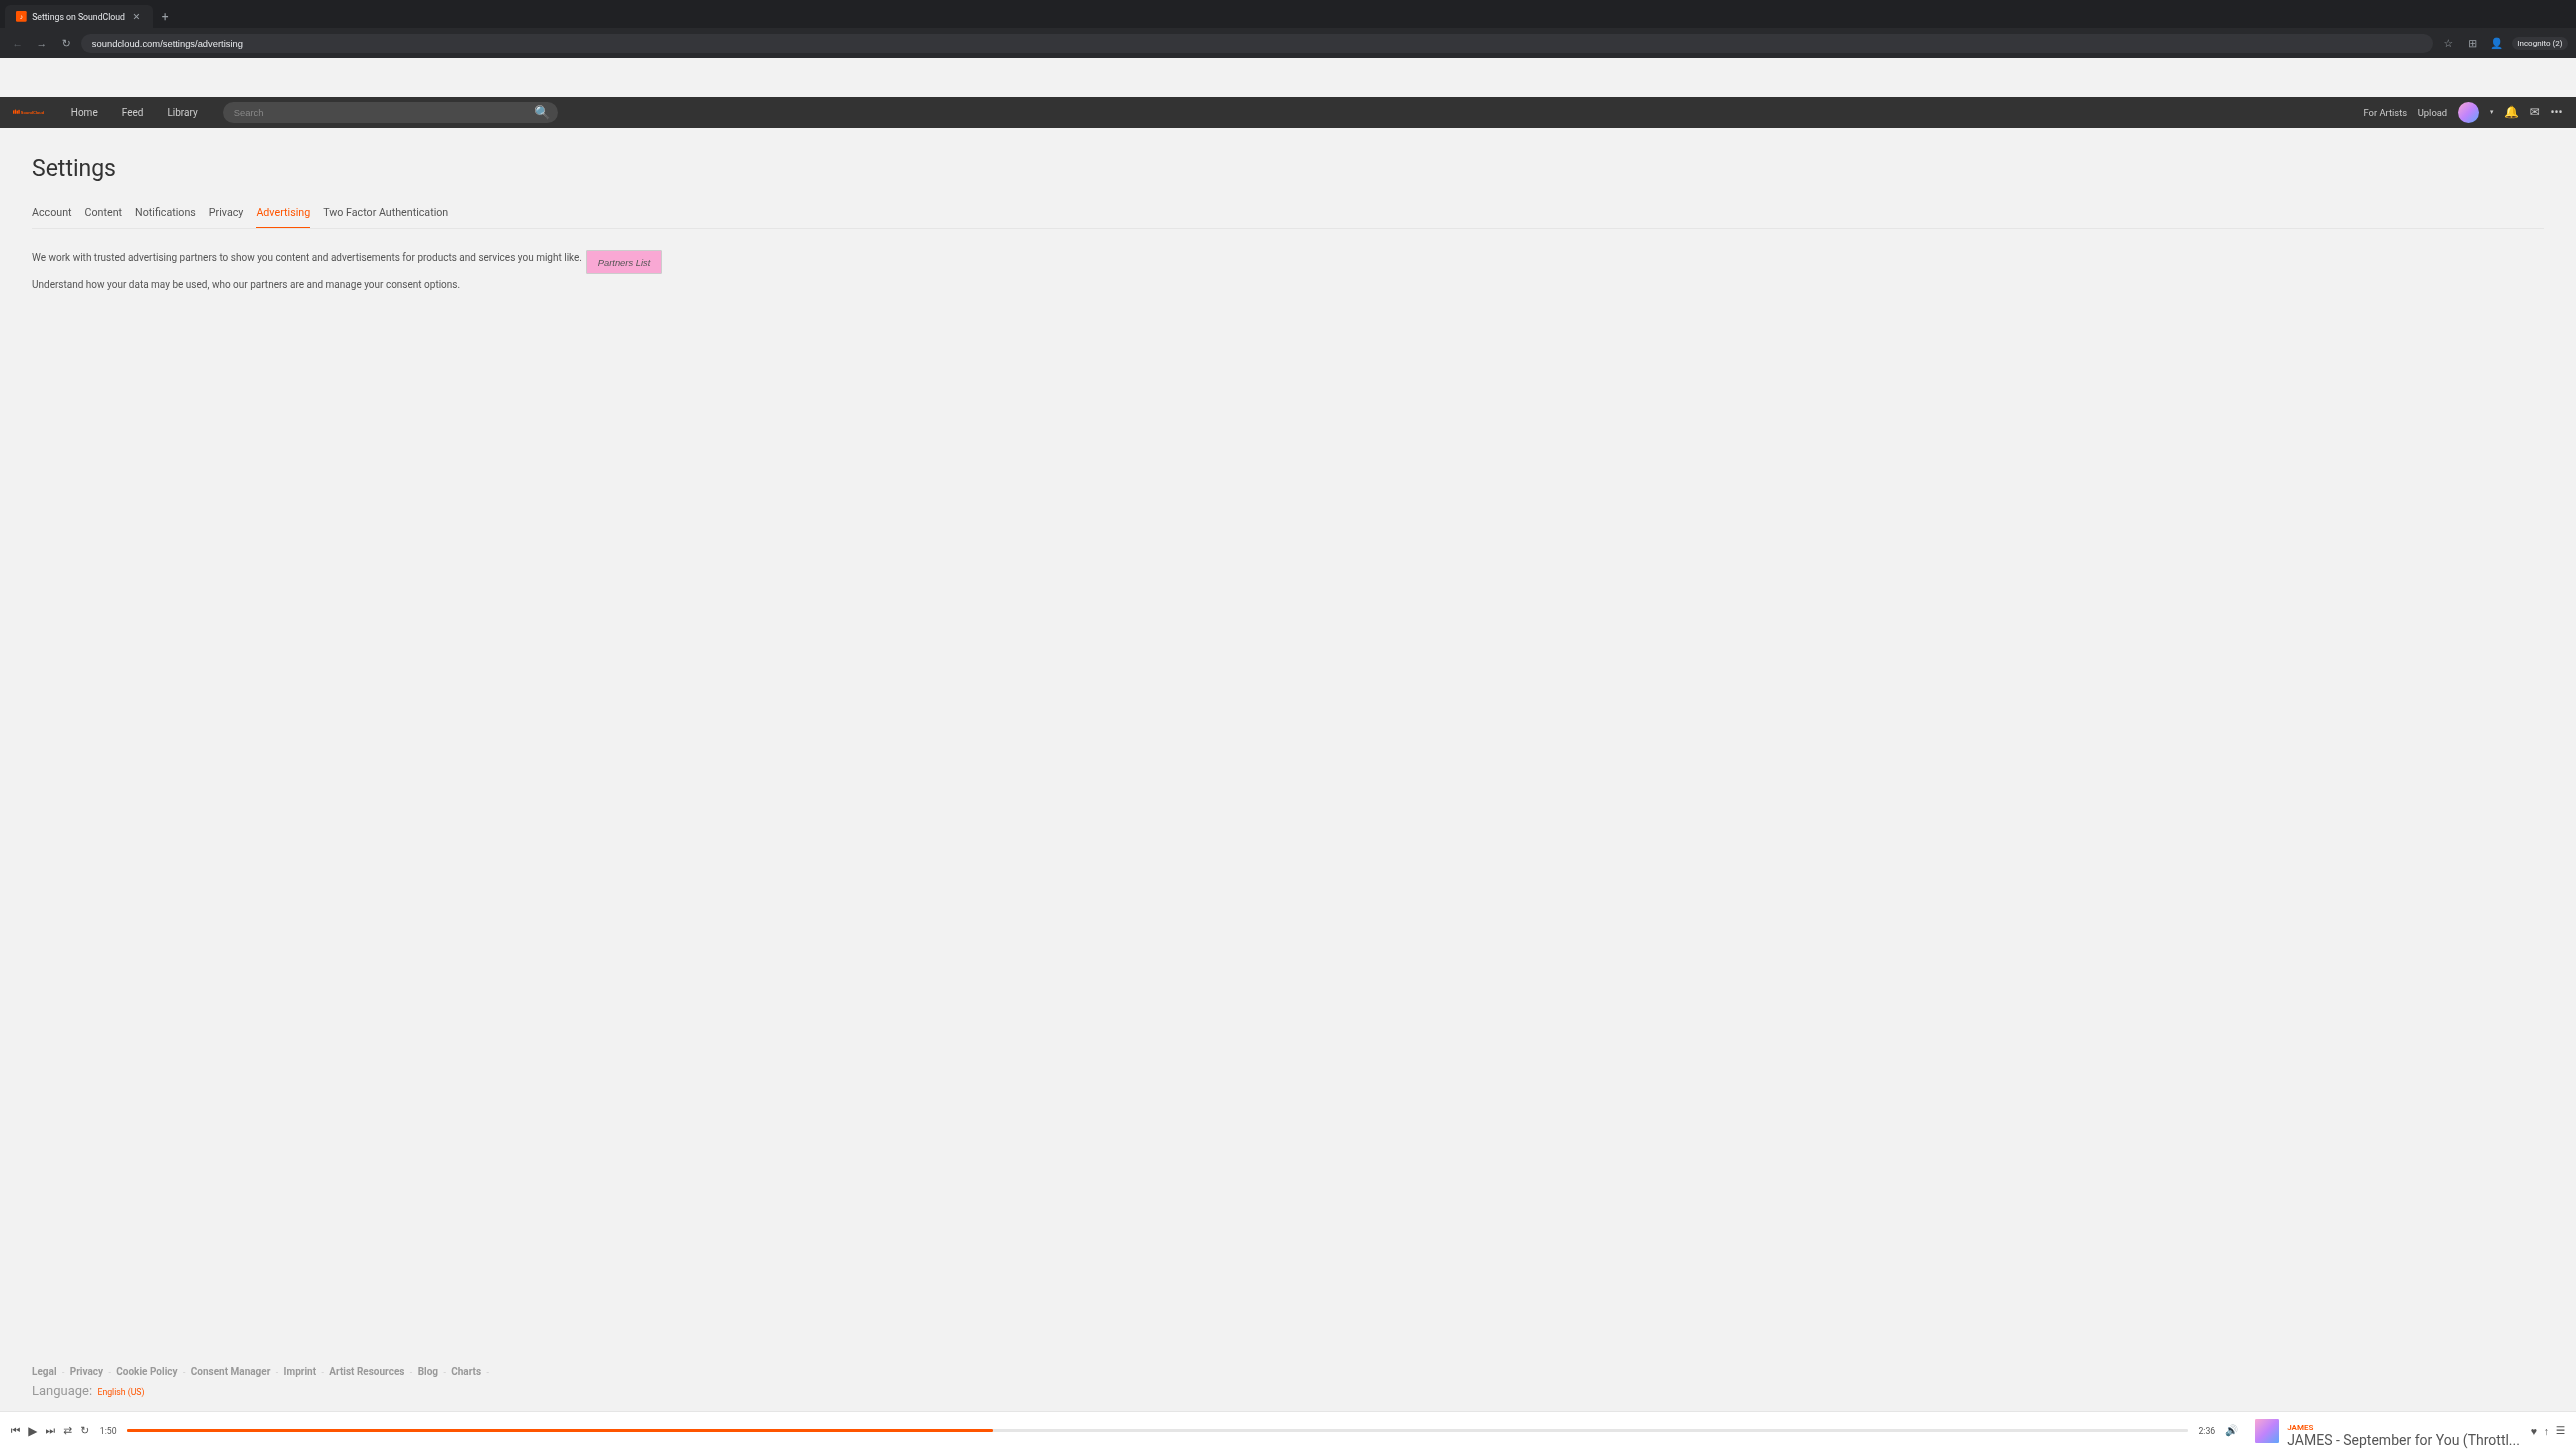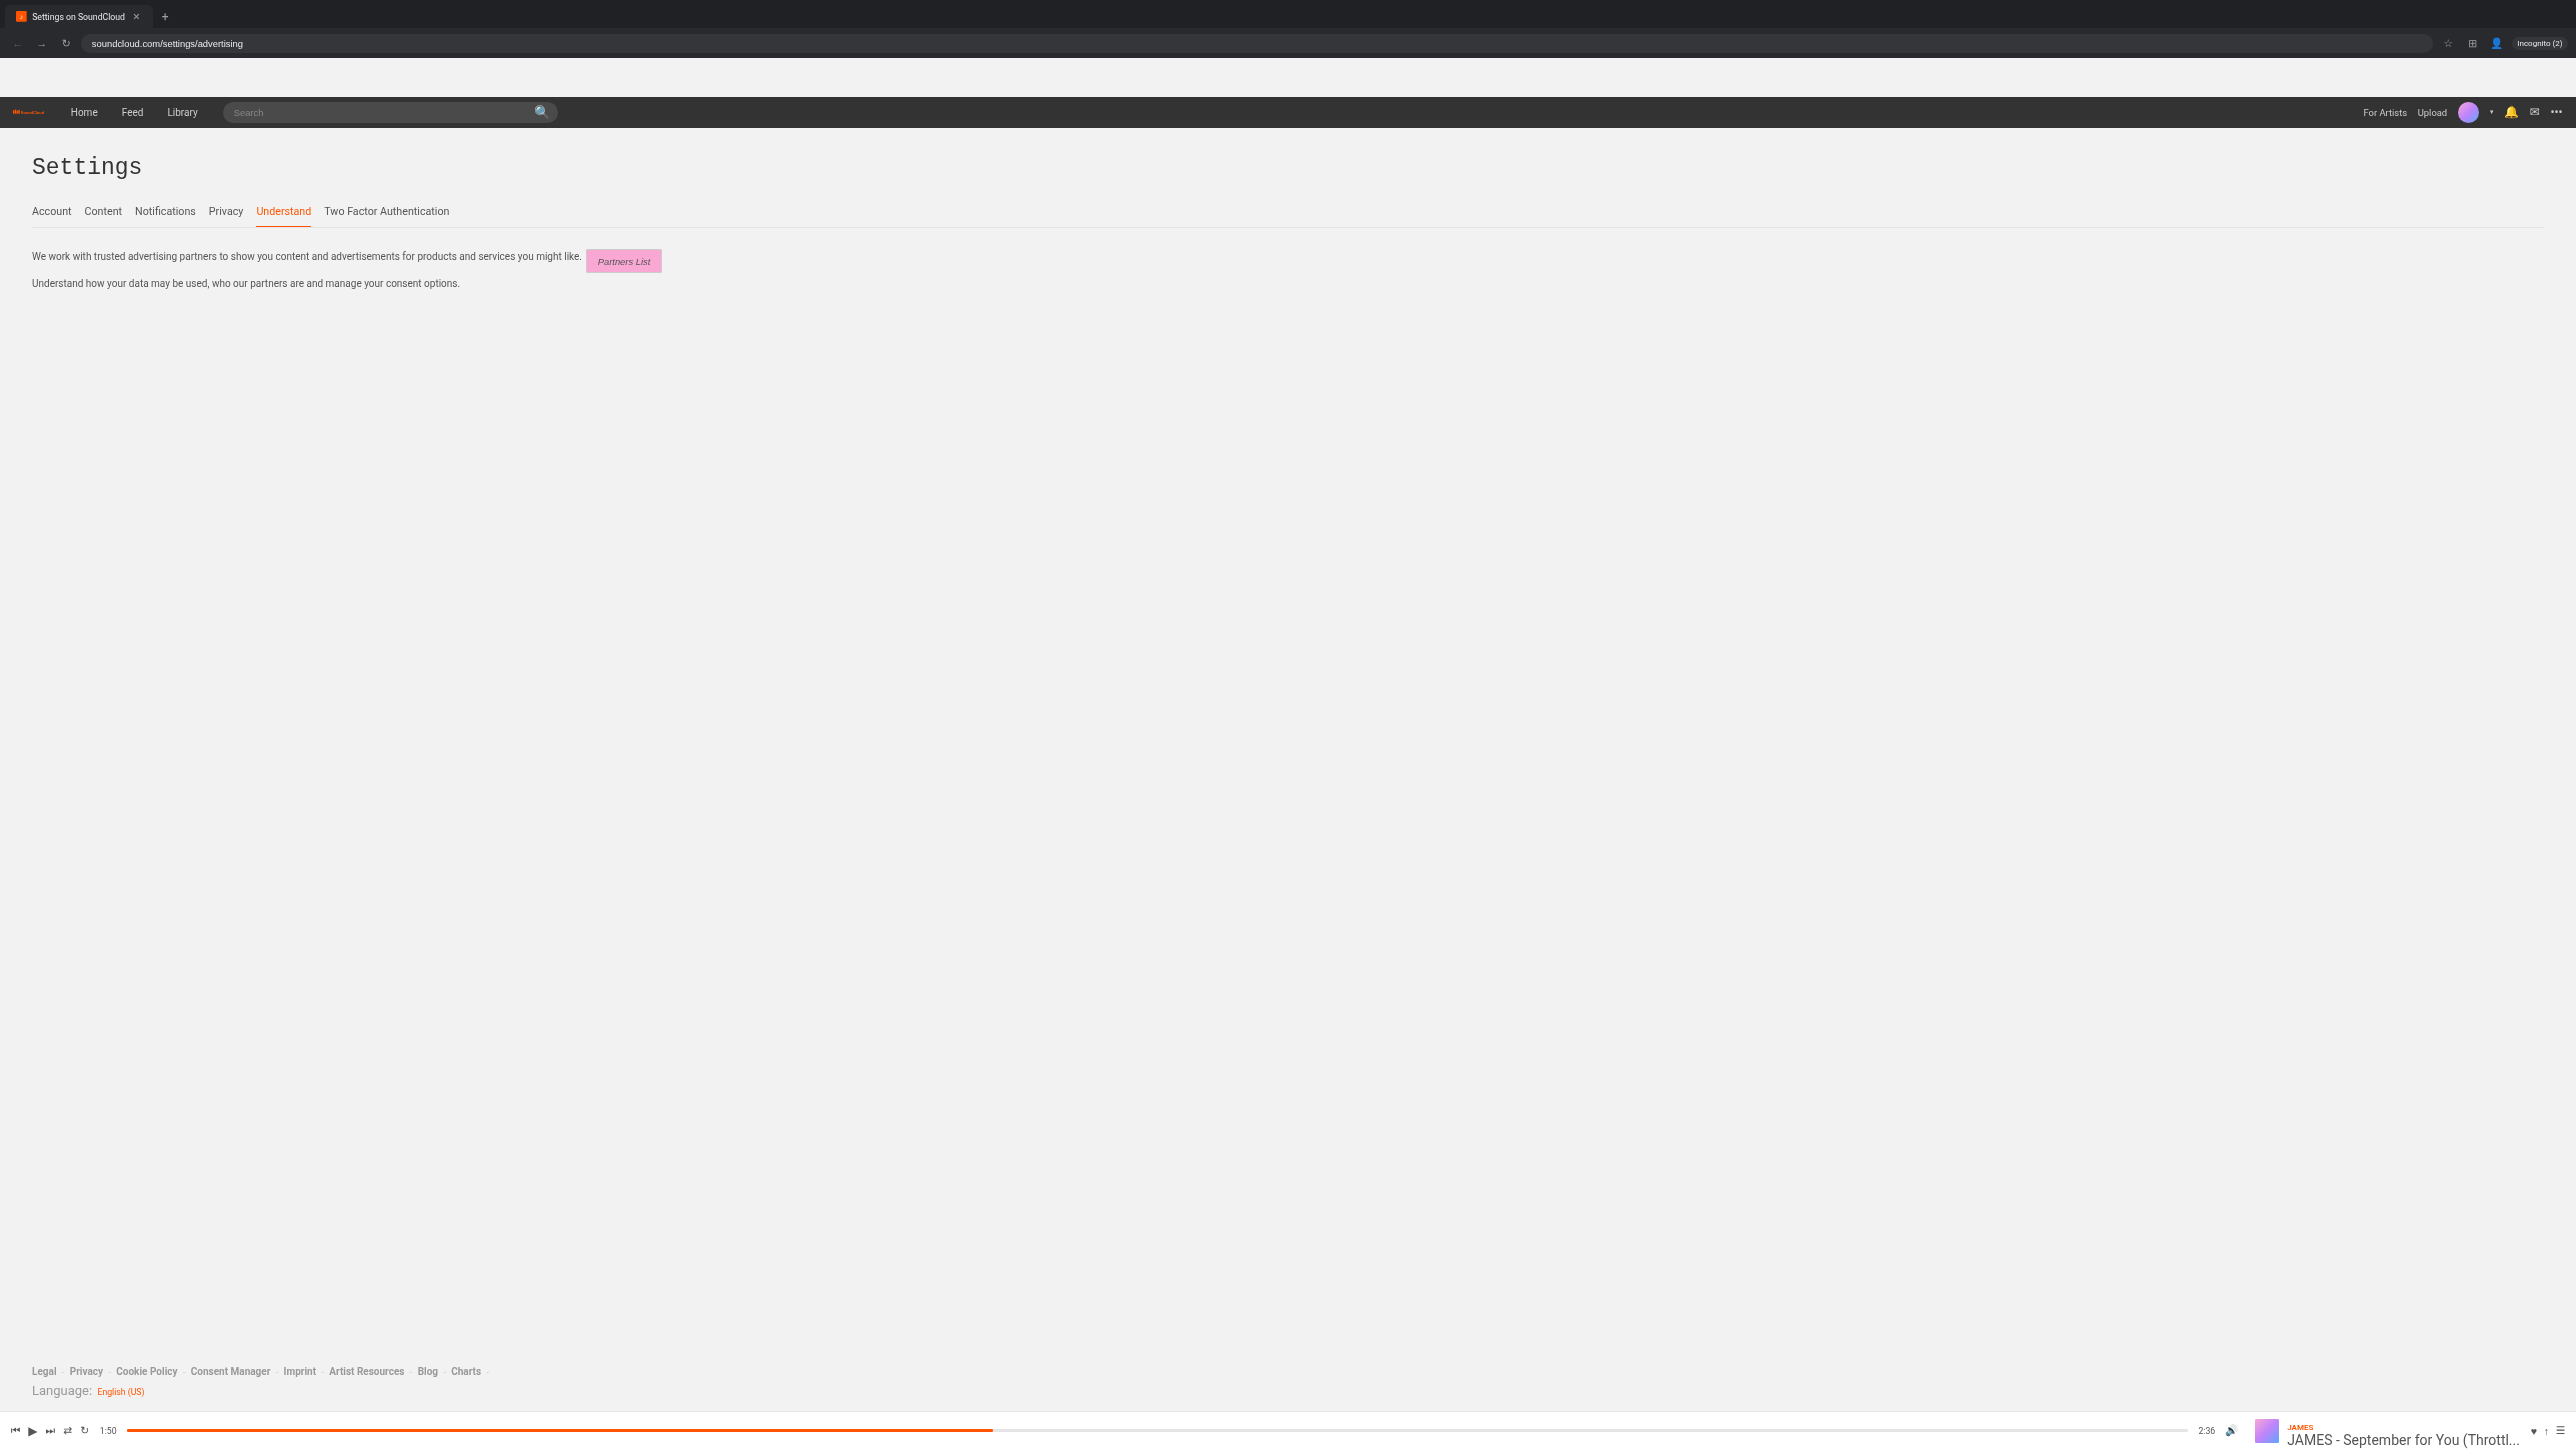--- a/index.html
+++ b/index.html
@@ -41,21 +41,21 @@
     .for-artists-btn { color: #ccc; font-size: 9.4px; cursor: pointer; }
     .upload-btn { color: #ccc; font-size: 9.4px; cursor: pointer; }
     .avatar { width: 21.5px; height: 21.5px; border-radius: 50%; background: linear-gradient(135deg, #f9a8d4, #c084fc, #60a5fa); display: flex; align-items: center; justify-content: center; cursor: pointer; }
     .dropdown-arrow { color: #ccc; font-size: 6.7px; cursor: pointer; }
     .bell-icon { color: #ccc; font-size: 12px; cursor: pointer; }
     .mail-icon { color: #ccc; font-size: 12px; cursor: pointer; }
     .more-icon { color: #ccc; font-size: 12px; cursor: pointer; }
 
     
     .main-content { flex: 1; padding: 27px 32px 40px; }
-    .page-title { font-size: 23px; color: #333; font-weight: 400; margin-bottom: 24px; font-family: Liberation Mono, monospace; }
+    .page-title { font-size: 23px; color: #333; font-weight: 400; margin-bottom: 24px; }
 
     
     .settings-tabs { display: flex; align-items: center; gap: 13px; border-bottom: 0.7px solid #e5e5e5; margin-bottom: 21.5px; }
     .settings-tab { font-size: 10.7px; color: #555; padding: 0 0 8px; cursor: pointer; border-bottom: 1.3px solid transparent; text-decoration: none; white-space: nowrap; }
     .settings-tab.active { color: #f50; border-bottom: 1.3px solid #f50; }
 
     
     .section-title { font-size: 9.4px; color: #999; margin-bottom: 13.4px; }
     .advertising-desc { font-size: 10px; color: #555; line-height: 1.6; max-width: 550px; position: relative; }
     .advertising-desc p { margin-bottom: 10.7px; }
@@ -153,21 +153,21 @@
   </nav>
 
   <div class="main-content">
     <h1 class="page-title">Settings</h1>
 
     <div class="settings-tabs">
       <a class="settings-tab">Account</a>
       <a class="settings-tab">Content</a>
       <a class="settings-tab">Notifications</a>
       <a class="settings-tab">Privacy</a>
-      <a class="settings-tab active">Understand</a>
+      <a class="settings-tab active">Advertising</a>
       <a class="settings-tab">Two Factor Authentication</a>
     </div>
 
     <div style="position: relative;">
       <div class="advertising-desc">
         <p>We work with trusted advertising partners to show you content and advertisements for products and services you might like.</p>
         <button class="partners-btn">Partners List</button>
       </div>
       <p class="understand-text">Understand how your data may be used, who our partners are and manage your consent options.</p>
     </div>

